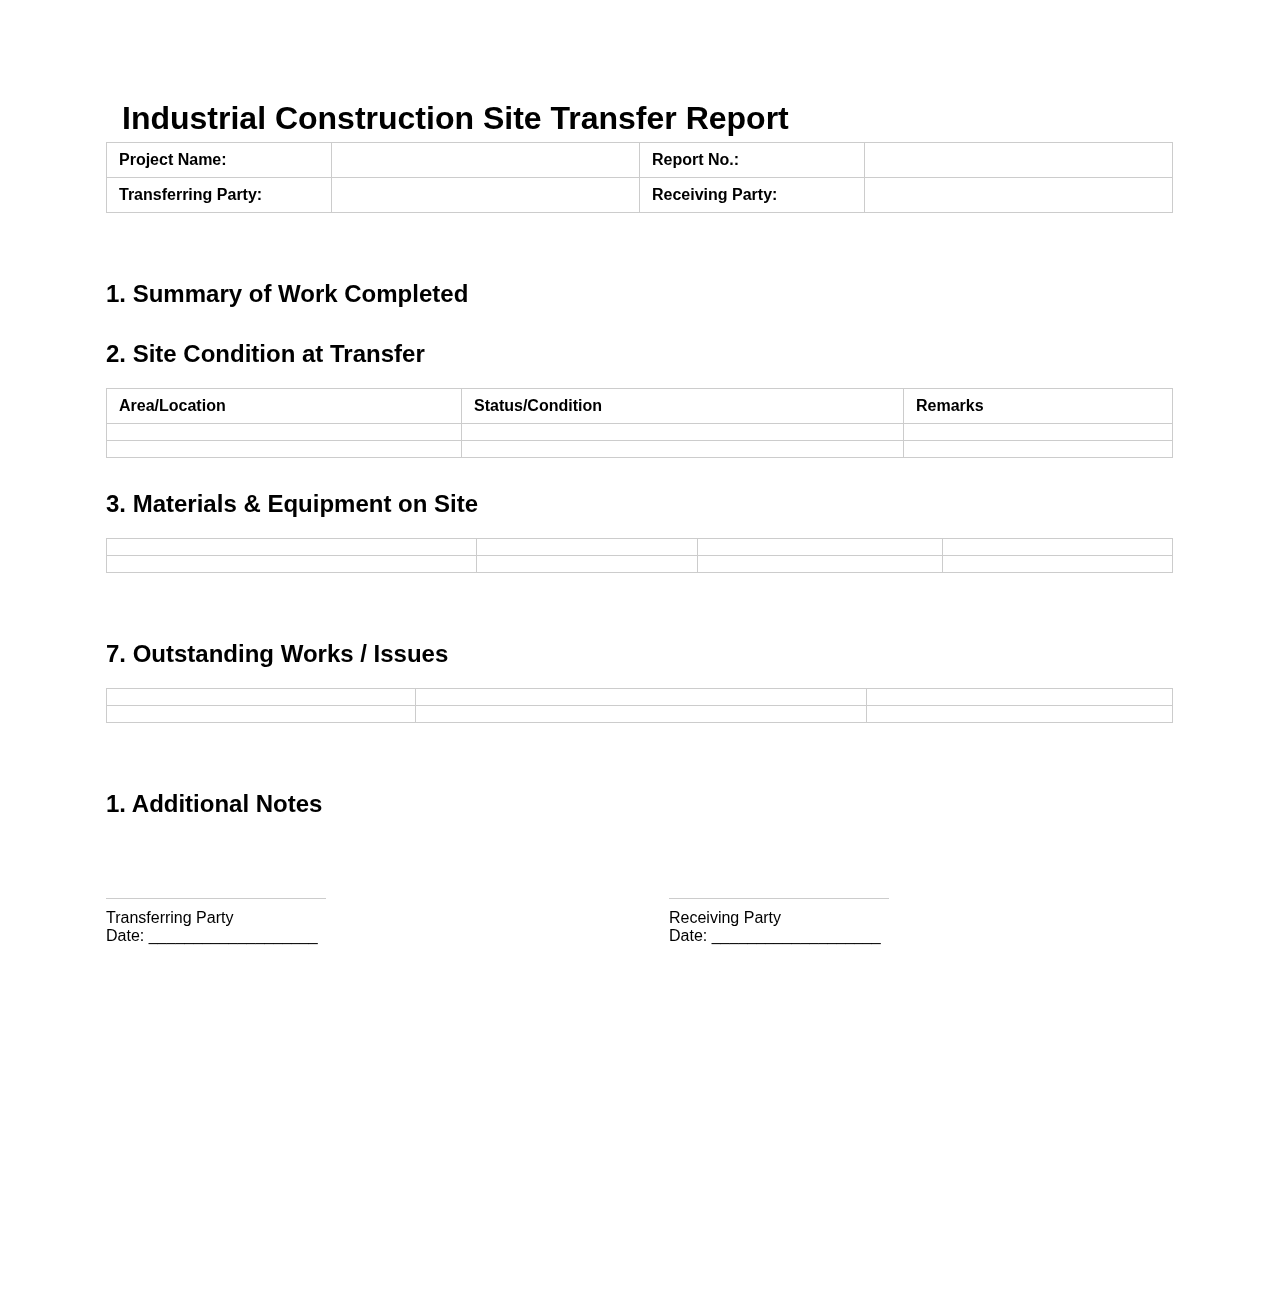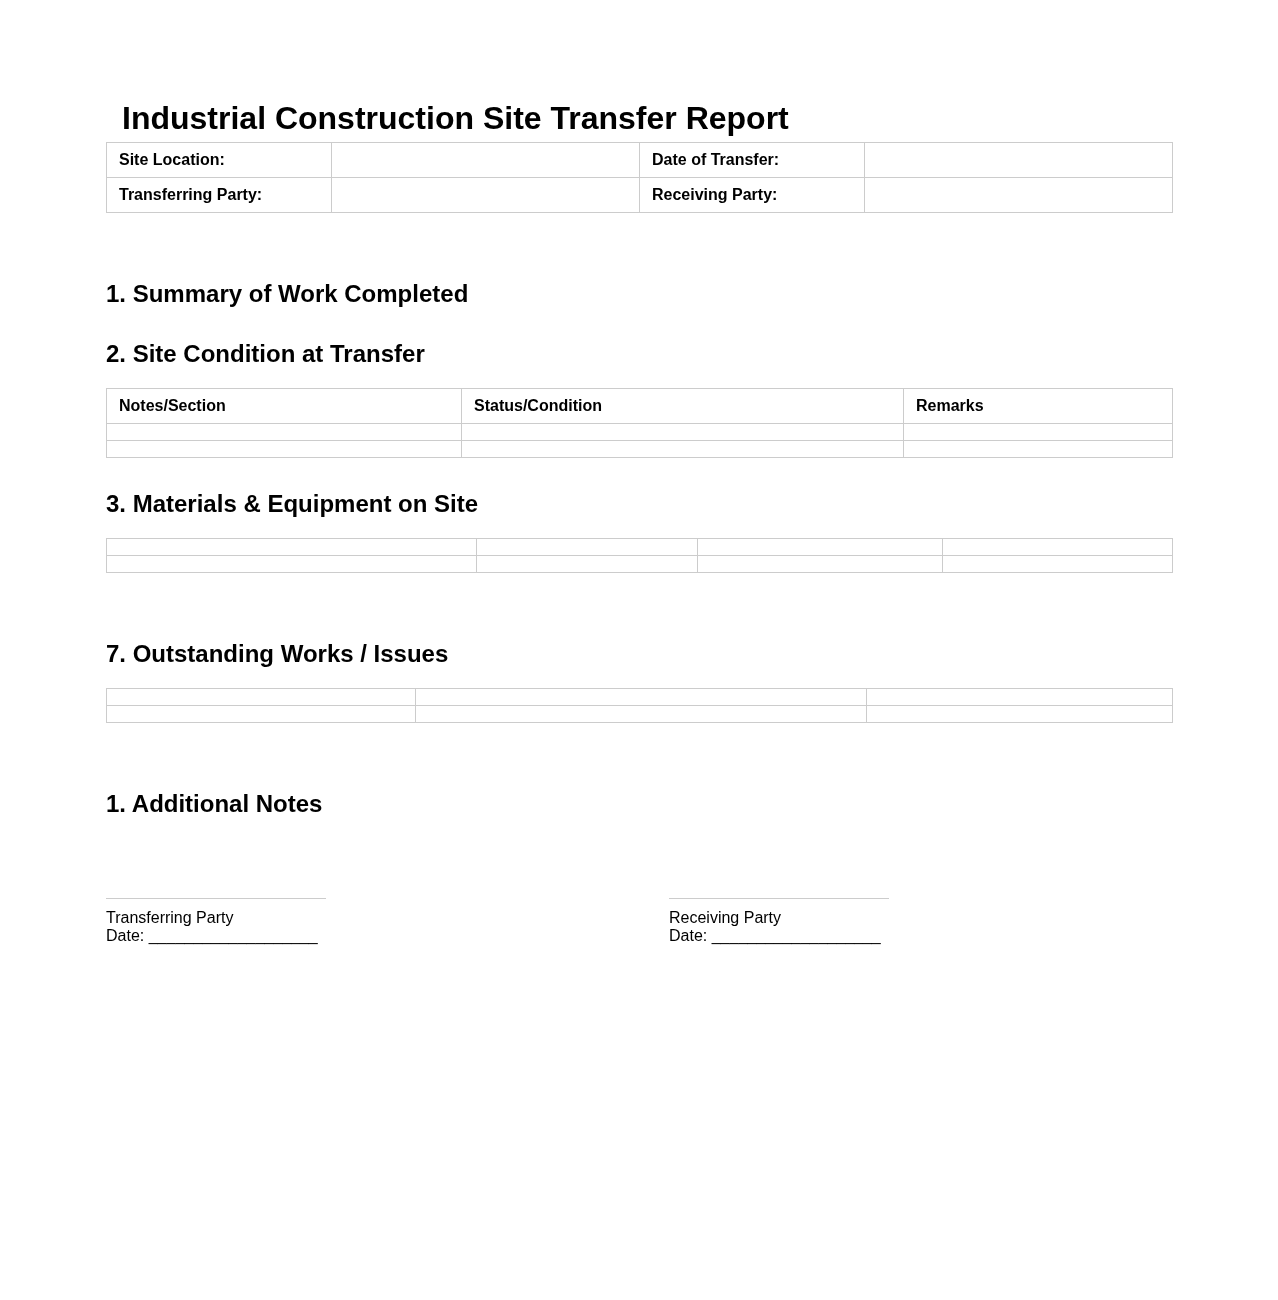--- a/index.html
+++ b/index.html
@@ -23,24 +23,24 @@
   <h1>Industrial Construction Site Transfer Report</h1>
 
   <table class="info" style="top:142px;">
     <colgroup>
         <col style="width:225px">
         <col style="width:308px">
         <col style="width:225px">
         <col style="width:308px">
       </colgroup>
     <tbody>
-    <tr>
-      <td class="label">Site Location:</td>
+        <tr>
+      <td class="label">Project Name:</td>
       <td></td>
-      <td class="label">Date of Transfer:</td>
+      <td class="label">Report No.:</td>
       <td></td>
     </tr>
     <tr>
       <td class="label">Transferring Party:</td>
       <td></td>
       <td class="label">Receiving Party:</td>
       <td></td>
     </tr>
   </tbody>
     </table>
@@ -49,21 +49,21 @@
 
   <h2 style="top:340px;">2. Site Condition at Transfer</h2>
   <table style="top:388px;">
     <colgroup>
         <col style="width:355px">
         <col style="width:442px">
         <col style="width:269px">
       </colgroup>
     <tbody>
         <tr>
-      <th>Notes/Section</th>
+      <th>Area/Location</th>
       <th>Status/Condition</th>
       <th>Remarks</th>
     </tr>
     <tr>
           <td class="blank"></td>
           <td class="blank"></td>
           <td class="blank"></td>
         </tr>
     <tr>
           <td class="blank"></td>

